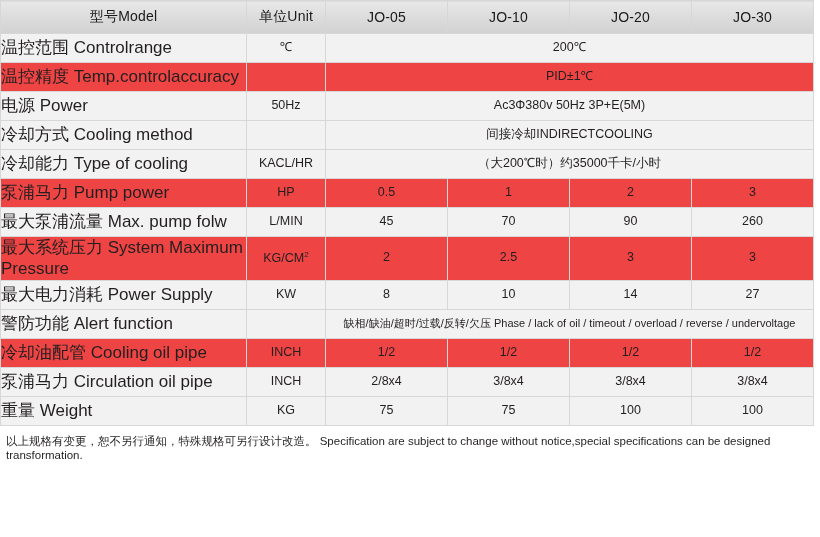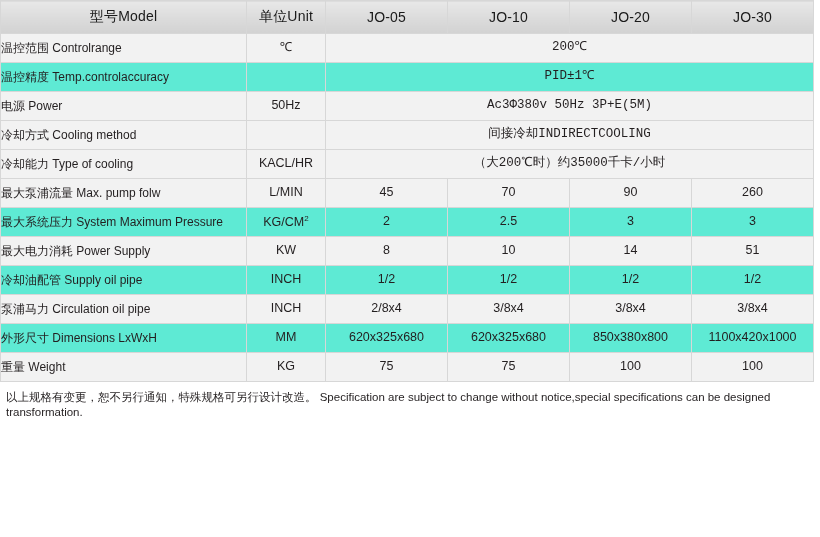--- a/index.html
+++ b/index.html
@@ -41,34 +41,34 @@
   thead th.col-val   { width: 121px; }
 
   tbody tr { height: 29px; }
   tbody td {
     font-size: 12.5px;
     line-height: 1.25;
   }
   td.label {
     padding-left: 12px;
     text-align: left;
-    font-size: 12px;
+    font-size: 17px;
     color: #231f20;
   }
   td.unit, td.val, td.span {
     text-align: center;
     color: #231f20;
   }
   td.unit { font-size: 12.5px; }
   td.val  { font-size: 12.5px; }
-  td.span { font-size: 12.5px; font-family: Liberation Mono, monospace; }
+  td.span { font-size: 12.5px; }
   td.span.small { font-size: 11px; }
 
   tr.shade td { background: #f2f2f2; }
-  tr.plain td { background: #5eead4; }
+  tr.plain td { background: #ef4444; }
 
   sup.sup { font-size: 8px; vertical-align: super; }
 
   .footnote {
     box-sizing: border-box;
     width: 820px;
     padding: 8px 6px 0 6px;
     font-size: 11.5px;
     color: #231f20;
     line-height: 1.3;
@@ -107,20 +107,28 @@
       <tr class="shade">
         <td class="label">冷却方式 Cooling method</td>
         <td class="unit"></td>
         <td class="span" colspan="4">间接冷却INDIRECTCOOLING</td>
       </tr>
       <tr class="shade">
         <td class="label">冷却能力 Type of cooling</td>
         <td class="unit">KACL/HR</td>
         <td class="span" colspan="4">（大200℃时）约35000千卡/小时</td>
       </tr>
+      <tr class="plain">
+        <td class="label">泵浦马力 Pump power</td>
+        <td class="unit">HP</td>
+        <td class="val">0.5</td>
+        <td class="val">1</td>
+        <td class="val">2</td>
+        <td class="val">3</td>
+      </tr>
       <tr class="shade">
         <td class="label">最大泵浦流量 Max. pump folw</td>
         <td class="unit">L/MIN</td>
         <td class="val">45</td>
         <td class="val">70</td>
         <td class="val">90</td>
         <td class="val">260</td>
       </tr>
       <tr class="plain">
         <td class="label">最大系统压力 System Maximum Pressure</td>
@@ -129,45 +137,42 @@
         <td class="val">2.5</td>
         <td class="val">3</td>
         <td class="val">3</td>
       </tr>
       <tr class="shade">
         <td class="label">最大电力消耗 Power Supply</td>
         <td class="unit">KW</td>
         <td class="val">8</td>
         <td class="val">10</td>
         <td class="val">14</td>
-        <td class="val">51</td>
+        <td class="val">27</td>
+      </tr>
+      <tr class="shade">
+        <td class="label">警防功能 Alert function</td>
+        <td class="unit"></td>
+        <td class="span small" colspan="4">缺相/缺油/超时/过载/反转/欠压 Phase / lack of oil / timeout / overload / reverse / undervoltage</td>
       </tr>
       <tr class="plain">
-        <td class="label">冷却油配管 Supply oil pipe</td>
+        <td class="label">冷却油配管 Cooling oil pipe</td>
         <td class="unit">INCH</td>
         <td class="val">1/2</td>
         <td class="val">1/2</td>
         <td class="val">1/2</td>
         <td class="val">1/2</td>
       </tr>
       <tr class="shade">
         <td class="label">泵浦马力 Circulation oil pipe</td>
         <td class="unit">INCH</td>
         <td class="val">2/8x4</td>
         <td class="val">3/8x4</td>
         <td class="val">3/8x4</td>
         <td class="val">3/8x4</td>
-      </tr>
-      <tr class="plain">
-        <td class="label">外形尺寸 Dimensions LxWxH</td>
-        <td class="unit">MM</td>
-        <td class="val">620x325x680</td>
-        <td class="val">620x325x680</td>
-        <td class="val">850x380x800</td>
-        <td class="val">1100x420x1000</td>
       </tr>
       <tr class="shade">
         <td class="label">重量 Weight</td>
         <td class="unit">KG</td>
         <td class="val">75</td>
         <td class="val">75</td>
         <td class="val">100</td>
         <td class="val">100</td>
       </tr>
     </tbody>

